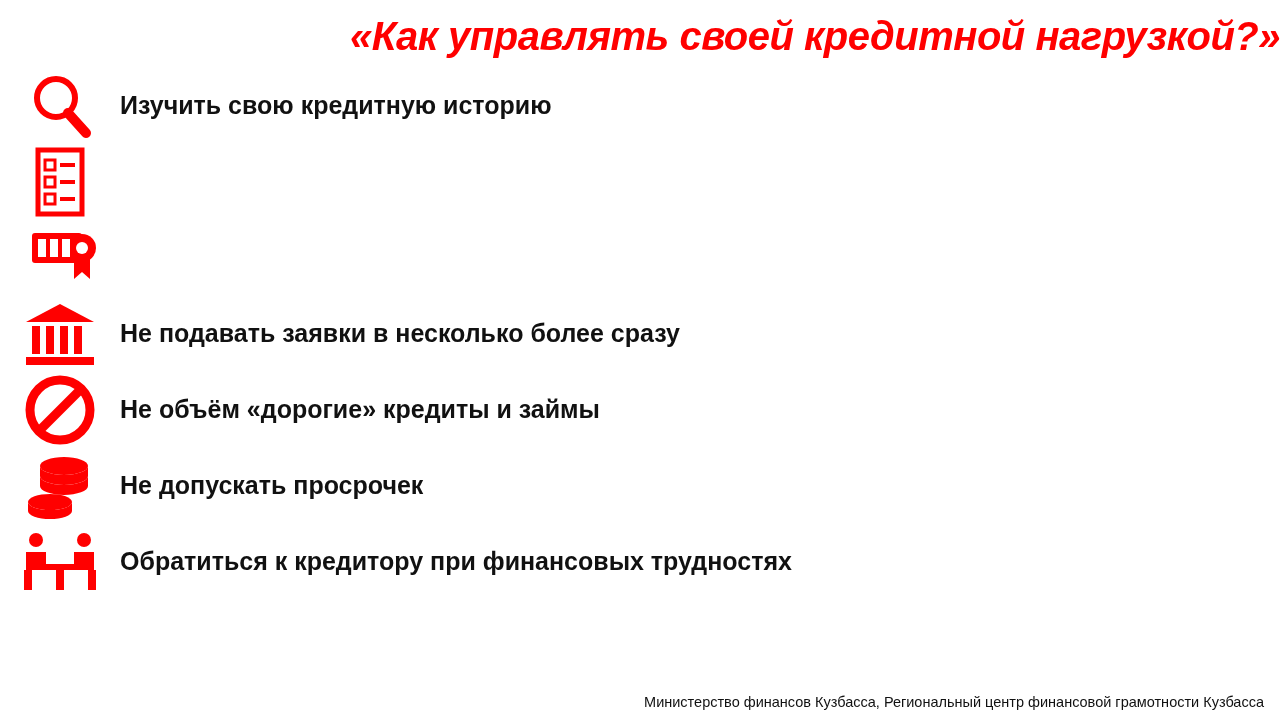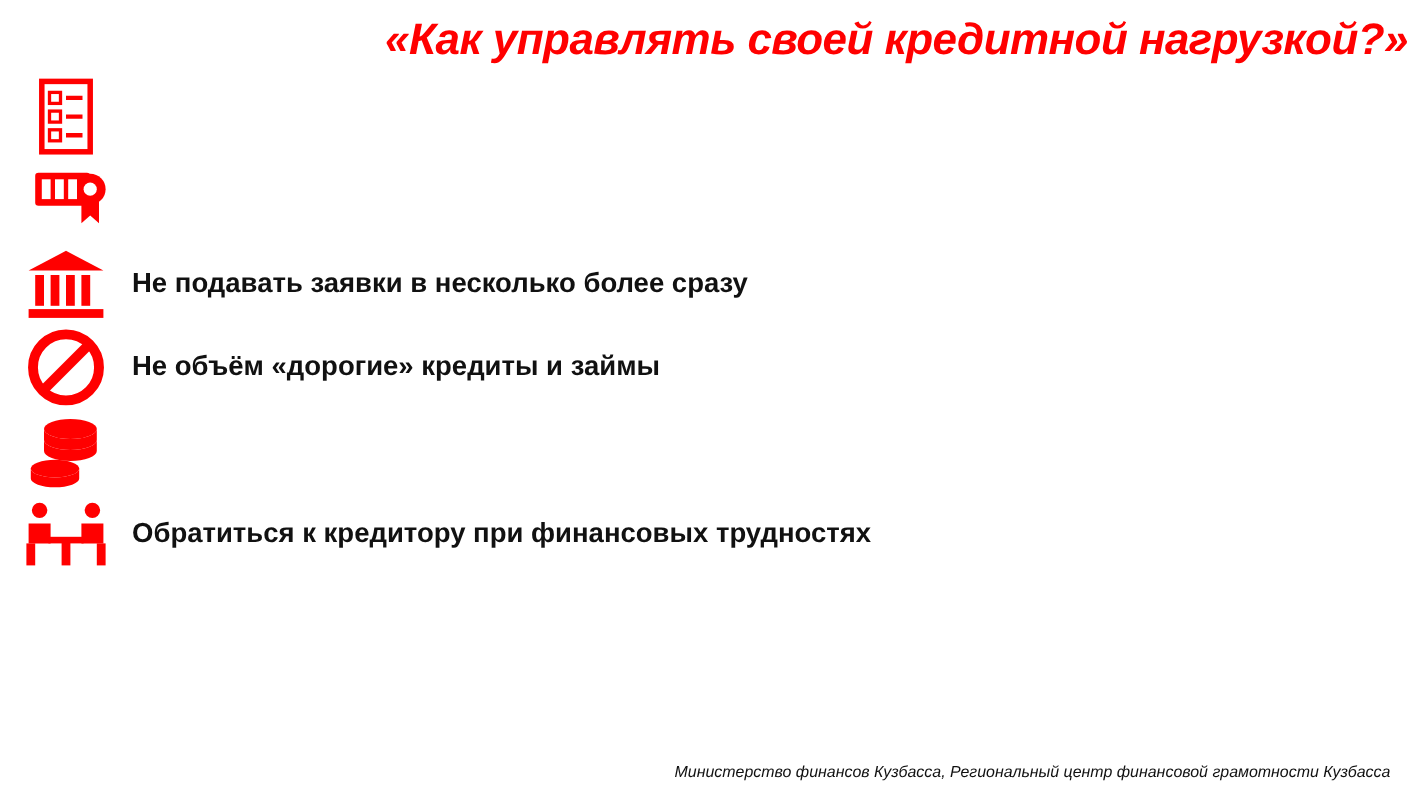--- a/index.html
+++ b/index.html
@@ -65,32 +65,40 @@
   .footer {
     position: absolute;
     left: 0;
     bottom: 10px;
     width: 1272px;
     text-align: right;
     font-size: 14.5px;
     color: #111111;
     padding-right: 8px;
     box-sizing: border-box;
-    font-style: italic;
   }
 </style>
 </head>
 <body>
 
 <div class="slide">
 
   <div class="slide-title">«Как управлять своей кредитной нагрузкой?»</div>
 
   <div class="rows">
 
+    <div class="row">
+      <div class="icon-cell">
+        <svg width="72" height="66" viewBox="0 0 72 66">
+          <circle cx="32" cy="25" r="19" fill="none" stroke="#ff0000" stroke-width="6"></circle>
+          <line x1="44" y1="40" x2="62" y2="60" stroke="#ff0000" stroke-width="10" stroke-linecap="round"></line>
+        </svg>
+      </div>
+      <div class="row-text">Изучить свою кредитную историю</div>
+    </div>
 
 
     <div class="row">
       <div class="icon-cell">
         <svg width="64" height="72" viewBox="0 0 64 72">
           <rect x="10" y="4" width="44" height="64" fill="none" stroke="#ff0000" stroke-width="5"></rect>
           <rect x="17" y="14" width="10" height="10" fill="none" stroke="#ff0000" stroke-width="3"></rect>
           <rect x="17" y="31" width="10" height="10" fill="none" stroke="#ff0000" stroke-width="3"></rect>
           <rect x="17" y="48" width="10" height="10" fill="none" stroke="#ff0000" stroke-width="3"></rect>
           <line x1="32" y1="19" x2="47" y2="19" stroke="#ff0000" stroke-width="4"></line>
@@ -141,20 +149,21 @@
     <div class="row">
       <div class="icon-cell">
         <svg width="80" height="72" viewBox="0 0 80 72">
           <ellipse cx="44" cy="16" rx="24" ry="9" fill="#ff0000"></ellipse>
           <path d="M20 16 v10 a24 9 0 0 0 48 0 v-10 a24 9 0 0 1 -48 0 z" fill="#ff0000"></path>
           <path d="M20 26 v10 a24 9 0 0 0 48 0 v-10 a24 9 0 0 1 -48 0 z" fill="#ff0000"></path>
           <ellipse cx="30" cy="52" rx="22" ry="8" fill="#ff0000"></ellipse>
           <path d="M8 52 v9 a22 8 0 0 0 44 0 v-9 a22 8 0 0 1 -44 0 z" fill="#ff0000"></path>
         </svg>
       </div>
+      <div class="row-text">Не допускать просрочек</div>
     </div>
 
     <div class="row">
       <div class="icon-cell">
         <svg width="84" height="64" viewBox="0 0 84 64">
           <circle cx="18" cy="10" r="7" fill="#ff0000"></circle>
           <path d="M8 22 h20 v18 h-20 z" fill="#ff0000"></path>
           <rect x="6" y="40" width="8" height="20" fill="#ff0000"></rect>
           <circle cx="66" cy="10" r="7" fill="#ff0000"></circle>
           <path d="M56 22 h20 v18 h-20 z" fill="#ff0000"></path>

